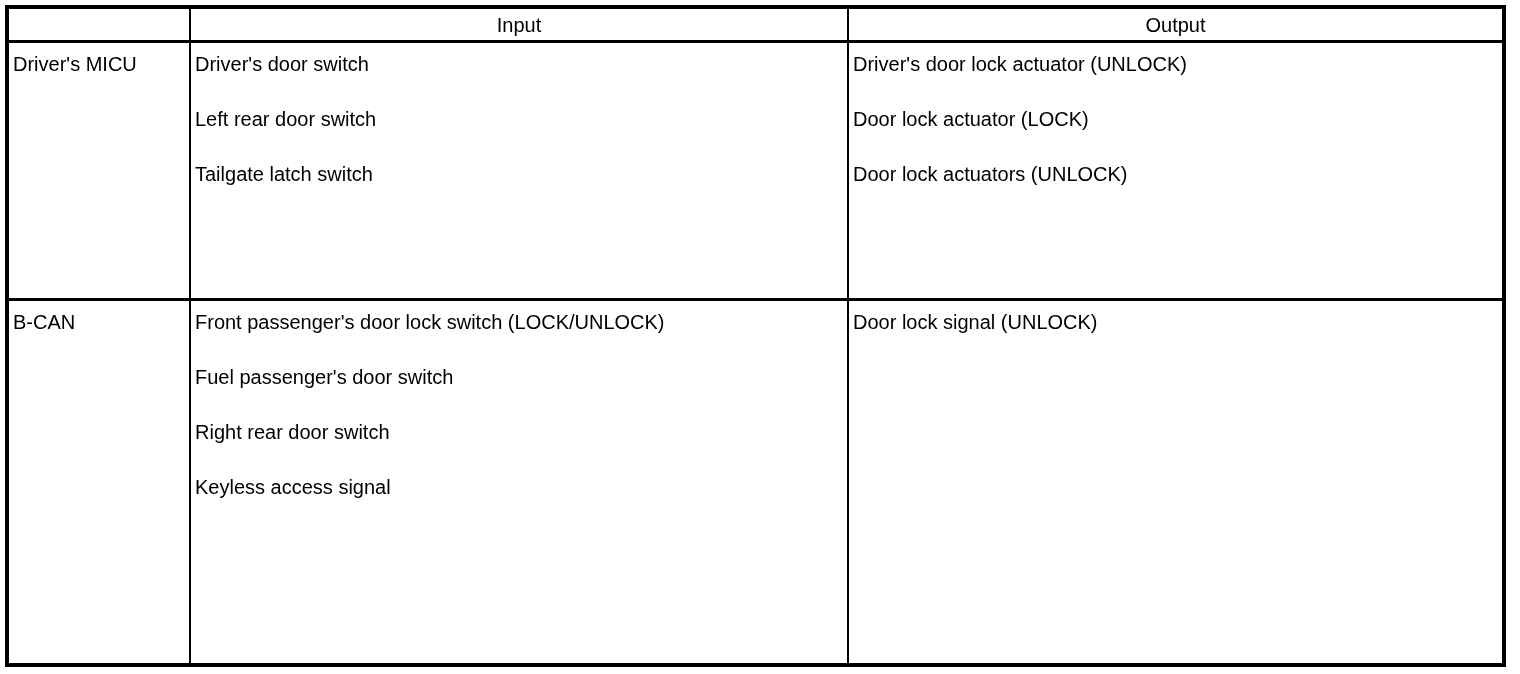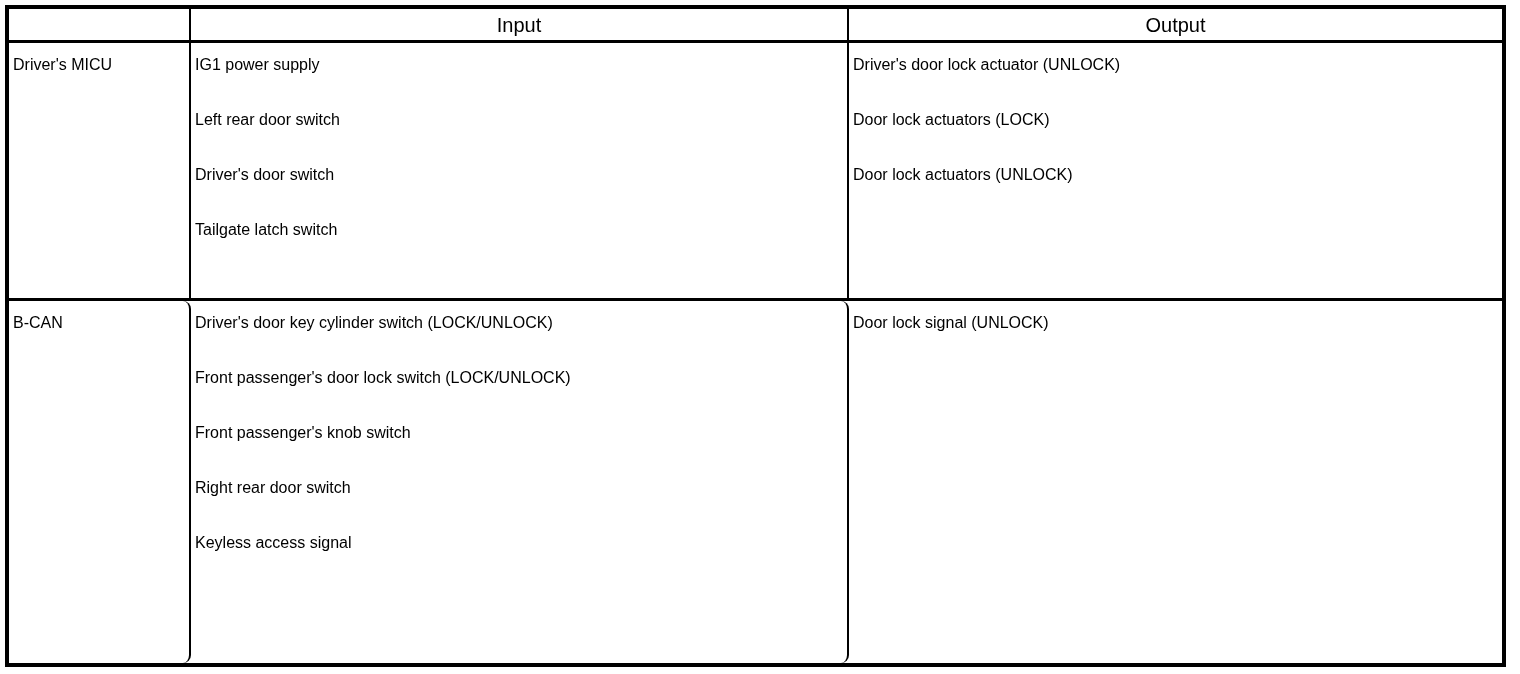--- a/index.html
+++ b/index.html
@@ -31,31 +31,31 @@
     grid-template-columns: 182px 658px 1fr;
     grid-template-rows: 34px 258px 1fr;
   }
   .cell {
     box-sizing: border-box;
     border-right: 2px solid #000000;
     border-bottom: 3px solid #000000;
     overflow: hidden;
   }
   .cell.last-col { border-right: none; }
-  .cell.last-row { border-bottom: none; border-radius: 8px; }
+  .cell.last-row { border-bottom: none; }
   .cell.header {
     display: flex;
     align-items: center;
     justify-content: center;
     font-size: 20px;
     line-height: 20px;
   }
   .cell.body {
     padding: 10px 4px 0 4px;
-    font-size: 16px;
+    font-size: 20px;
   }
   .item {
     margin: 0 0 32px 0;
     line-height: 23px;
     white-space: nowrap;
   }
 </style>
 </head>
 <body>
 
@@ -63,38 +63,36 @@
   <div class="io-table">
 
     <div class="cell header"></div>
     <div class="cell header">Input</div>
     <div class="cell header last-col">Output</div>
 
     <div class="cell body">
       <p class="item">Driver's MICU</p>
     </div>
     <div class="cell body">
-      <p class="item">IG1 power supply</p>
+      <p class="item">Driver's door switch</p>
       <p class="item">Left rear door switch</p>
-      <p class="item">Driver's door switch</p>
       <p class="item">Tailgate latch switch</p>
     </div>
     <div class="cell body last-col">
       <p class="item">Driver's door lock actuator (UNLOCK)</p>
-      <p class="item">Door lock actuators (LOCK)</p>
+      <p class="item">Door lock actuator (LOCK)</p>
       <p class="item">Door lock actuators (UNLOCK)</p>
     </div>
 
     <div class="cell body last-row">
       <p class="item">B-CAN</p>
     </div>
     <div class="cell body last-row">
-      <p class="item">Driver's door key cylinder switch (LOCK/UNLOCK)</p>
       <p class="item">Front passenger's door lock switch (LOCK/UNLOCK)</p>
-      <p class="item">Front passenger's knob switch</p>
+      <p class="item">Fuel passenger's door switch</p>
       <p class="item">Right rear door switch</p>
       <p class="item">Keyless access signal</p>
     </div>
     <div class="cell body last-col last-row">
       <p class="item">Door lock signal (UNLOCK)</p>
     </div>
 
   </div>
 </div>
 

